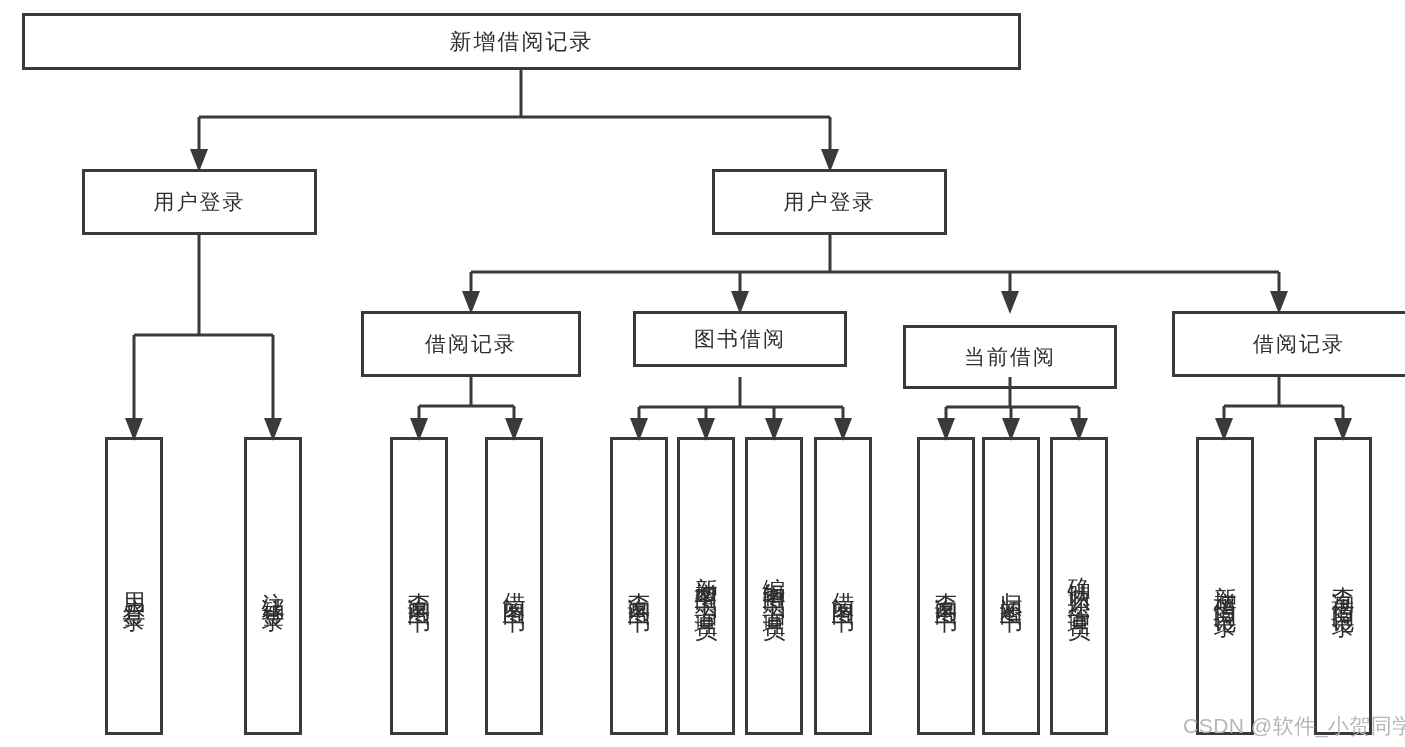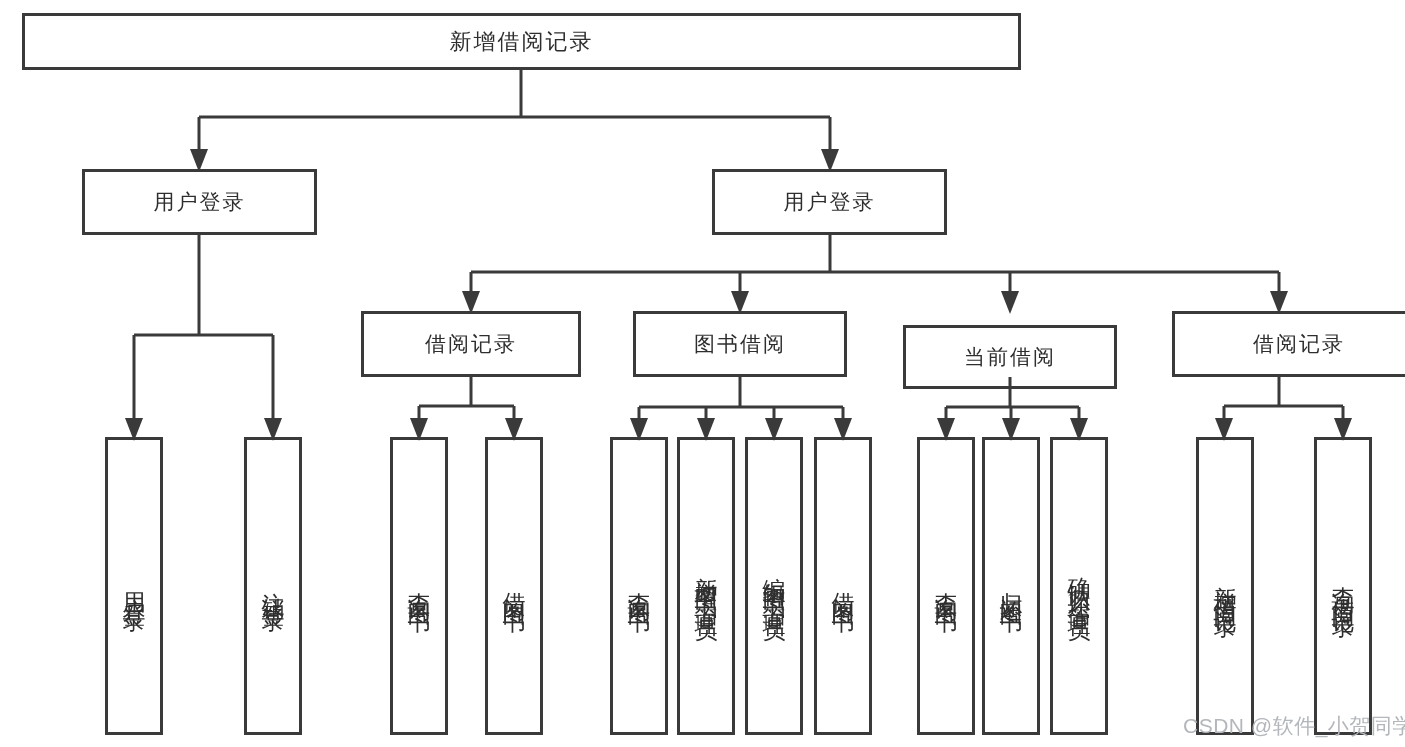--- a/index.html
+++ b/index.html
@@ -38,21 +38,21 @@
   <div class="box h" style="left:82px;top:169px;width:235px;height:66px">
     <span class="lbl">用户登录</span>
   </div>
   <div class="box h" style="left:712px;top:169px;width:235px;height:66px">
     <span class="lbl">用户登录</span>
   </div>
 
   <div class="box h" style="left:361px;top:311px;width:220px;height:66px">
     <span class="lbl">借阅记录</span>
   </div>
-  <div class="box h" style="left:633px;top:311px;width:214px;height:66px">
+  <div class="box h" style="left:633px;top:311px;width:214px;height:56px">
     <span class="lbl">图书借阅</span>
   </div>
   <div class="box h" style="left:903px;top:325px;width:214px;height:64px">
     <span class="lbl">当前借阅</span>
   </div>
   <div class="box h" style="left:1172px;top:311px;width:254px;height:66px">
     <span class="lbl">借阅记录</span>
   </div>
 
   <div class="box v" style="left:105px;top:437px;width:58px;height:298px">

